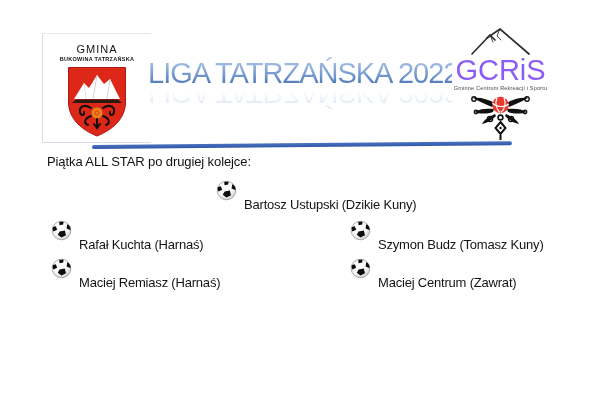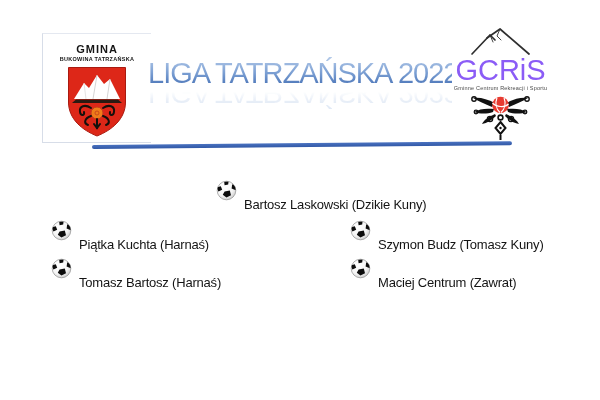--- a/index.html
+++ b/index.html
@@ -3,21 +3,21 @@
 <meta charset="utf-8">
 <style>
   html,body{margin:0;padding:0;background:#ffffff;}
   .page{position:relative;width:600px;height:400px;background:#ffffff;overflow:hidden;
         font-family:"Liberation Sans",sans-serif;color:#141414;}
 
   
   .gmina{position:absolute;left:42px;top:33px;width:108px;height:108px;background:#fff;
          border-left:1px solid #d7dde8;border-bottom:1px solid #d7dde8;border-top:1px solid #e4e8f0;
          text-align:center;}
-  .gmina-line1{margin-top:9px;font-size:11px;font-weight:700;letter-spacing:1px;color:#151515;line-height:12px;}
+  .gmina-line1{margin-top:9px;font-size:11px;font-weight:400;letter-spacing:1px;color:#151515;line-height:12px;}
   .gmina-line2{font-size:5.5px;font-weight:700;letter-spacing:0.3px;color:#151515;line-height:8px;}
   .gmina svg{display:block;margin:3px auto 0 auto;}
 
   
   .title-wrap{position:absolute;left:148px;top:57px;width:304px;text-align:center;}
   .title-main,.title-reflect{
     font-size:29px;font-weight:400;letter-spacing:-1px;line-height:1.15;white-space:nowrap;
     background:linear-gradient(180deg,#b5cbe9 0%,#7b9fd3 48%,#3a66ae 100%);
     -webkit-background-clip:text;background-clip:text;color:transparent;}
   .title-reflect{transform:scaleY(-1);margin-top:-14px;opacity:0.75;filter:blur(0.4px);
@@ -118,45 +118,46 @@
       </g>
       <circle cx="31.5" cy="22.5" r="2.4" fill="none" stroke="#111" stroke-width="1.6"></circle>
       <path d="M31.5,27 L36.5,33 L31.5,39 L26.5,33 Z" fill="none" stroke="#111" stroke-width="2"></path>
       <circle cx="31.5" cy="33" r="1.2" fill="#111"></circle>
       <path d="M31.5,40 L31.5,45" stroke="#111" stroke-width="2"></path>
     </svg>
   </div>
 
   <div class="divider"></div>
 
+  <div class="intro">Piątka ALL STAR po drugiej kolejce:</div>
 
   <div class="entry" style="left:216px;top:180px">
     <svg class="ball" viewBox="0 0 21 21">
       <circle cx="10.5" cy="10.5" r="9.3" fill="url(#ballGrad)" stroke="#7d7d7d" stroke-width="0.6"></circle>
       <g clip-path="url(#ballClip)" fill="#0c0c0c">
         <polygon points="8.2,1.8 12.6,1.2 12.2,4.6 8.6,5.2"></polygon>
         <polygon points="0.6,7.4 4.8,6.2 6.2,9.8 2.4,11.6"></polygon>
         <polygon points="8.6,11.4 13.8,10.6 15.0,15.2 10.4,17.6 6.8,14.8"></polygon>
         <polygon points="16.2,4.2 20.4,6.4 19.8,10.2 15.6,8.4"></polygon>
       </g>
     </svg>
-    <div class="pname">Bartosz Laskowski (Dzikie Kuny)</div>
+    <div class="pname">Bartosz Ustupski (Dzikie Kuny)</div>
   </div>
 
   <div class="entry" style="left:51px;top:220px">
     <svg class="ball" viewBox="0 0 21 21">
       <circle cx="10.5" cy="10.5" r="9.3" fill="url(#ballGrad)" stroke="#7d7d7d" stroke-width="0.6"></circle>
       <g clip-path="url(#ballClip)" fill="#0c0c0c">
         <polygon points="8.2,1.8 12.6,1.2 12.2,4.6 8.6,5.2"></polygon>
         <polygon points="0.6,7.4 4.8,6.2 6.2,9.8 2.4,11.6"></polygon>
         <polygon points="8.6,11.4 13.8,10.6 15.0,15.2 10.4,17.6 6.8,14.8"></polygon>
         <polygon points="16.2,4.2 20.4,6.4 19.8,10.2 15.6,8.4"></polygon>
       </g>
     </svg>
-    <div class="pname">Piątka Kuchta (Harnaś)</div>
+    <div class="pname">Rafał Kuchta (Harnaś)</div>
   </div>
 
   <div class="entry" style="left:350px;top:220px">
     <svg class="ball" viewBox="0 0 21 21">
       <circle cx="10.5" cy="10.5" r="9.3" fill="url(#ballGrad)" stroke="#7d7d7d" stroke-width="0.6"></circle>
       <g clip-path="url(#ballClip)" fill="#0c0c0c">
         <polygon points="8.2,1.8 12.6,1.2 12.2,4.6 8.6,5.2"></polygon>
         <polygon points="0.6,7.4 4.8,6.2 6.2,9.8 2.4,11.6"></polygon>
         <polygon points="8.6,11.4 13.8,10.6 15.0,15.2 10.4,17.6 6.8,14.8"></polygon>
         <polygon points="16.2,4.2 20.4,6.4 19.8,10.2 15.6,8.4"></polygon>
@@ -168,21 +169,21 @@
   <div class="entry" style="left:51px;top:258px">
     <svg class="ball" viewBox="0 0 21 21">
       <circle cx="10.5" cy="10.5" r="9.3" fill="url(#ballGrad)" stroke="#7d7d7d" stroke-width="0.6"></circle>
       <g clip-path="url(#ballClip)" fill="#0c0c0c">
         <polygon points="8.2,1.8 12.6,1.2 12.2,4.6 8.6,5.2"></polygon>
         <polygon points="0.6,7.4 4.8,6.2 6.2,9.8 2.4,11.6"></polygon>
         <polygon points="8.6,11.4 13.8,10.6 15.0,15.2 10.4,17.6 6.8,14.8"></polygon>
         <polygon points="16.2,4.2 20.4,6.4 19.8,10.2 15.6,8.4"></polygon>
       </g>
     </svg>
-    <div class="pname">Tomasz Bartosz (Harnaś)</div>
+    <div class="pname">Maciej Remiasz (Harnaś)</div>
   </div>
 
   <div class="entry" style="left:350px;top:258px">
     <svg class="ball" viewBox="0 0 21 21">
       <circle cx="10.5" cy="10.5" r="9.3" fill="url(#ballGrad)" stroke="#7d7d7d" stroke-width="0.6"></circle>
       <g clip-path="url(#ballClip)" fill="#0c0c0c">
         <polygon points="8.2,1.8 12.6,1.2 12.2,4.6 8.6,5.2"></polygon>
         <polygon points="0.6,7.4 4.8,6.2 6.2,9.8 2.4,11.6"></polygon>
         <polygon points="8.6,11.4 13.8,10.6 15.0,15.2 10.4,17.6 6.8,14.8"></polygon>
         <polygon points="16.2,4.2 20.4,6.4 19.8,10.2 15.6,8.4"></polygon>

